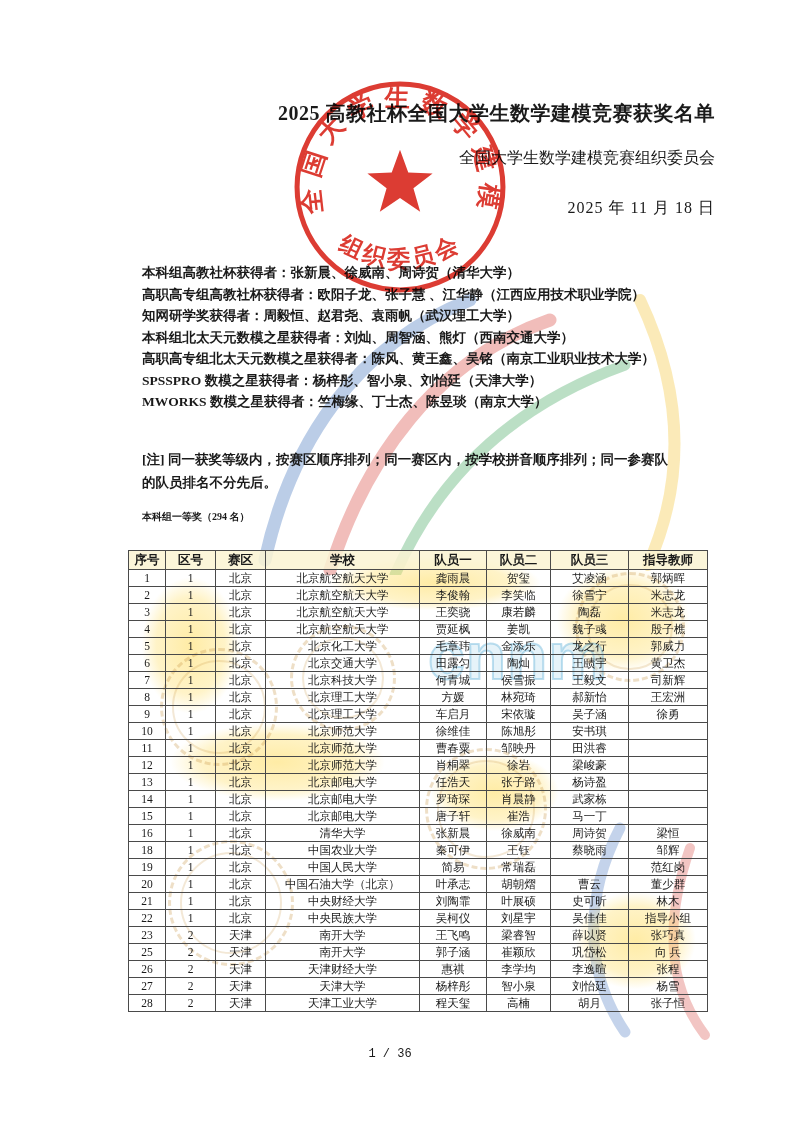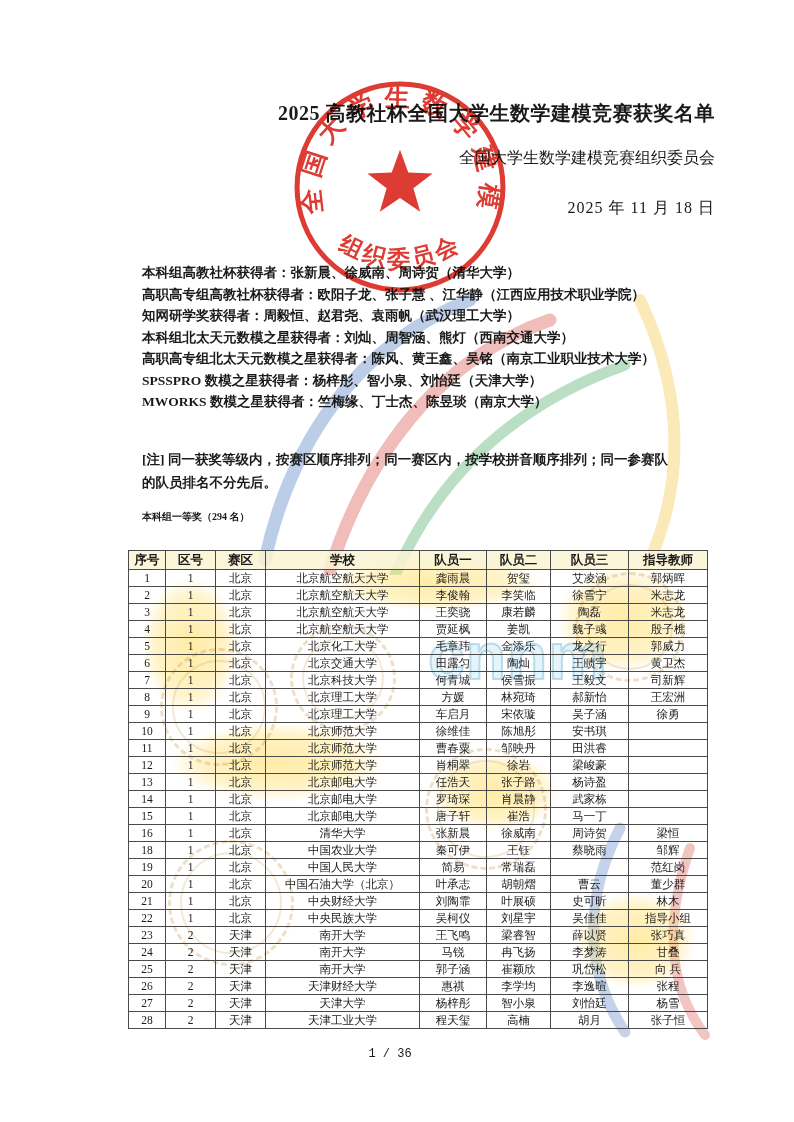--- a/index.html
+++ b/index.html
@@ -339,30 +339,20 @@
             <td>23</td>
             <td>2</td>
             <td>天津</td>
             <td>南开大学</td>
             <td>王飞鸣</td>
             <td>梁睿智</td>
             <td>薛以贤</td>
             <td>张巧真</td>
           </tr>
           <tr>
-            <td>24</td>
-            <td>2</td>
-            <td>天津</td>
-            <td>南开大学</td>
-            <td>马锐</td>
-            <td>冉飞扬</td>
-            <td>李梦涛</td>
-            <td>甘叠</td>
-          </tr>
-          <tr>
             <td>25</td>
             <td>2</td>
             <td>天津</td>
             <td>南开大学</td>
             <td>郭子涵</td>
             <td>崔颖欣</td>
             <td>巩岱松</td>
             <td>向 兵</td>
           </tr>
           <tr>

